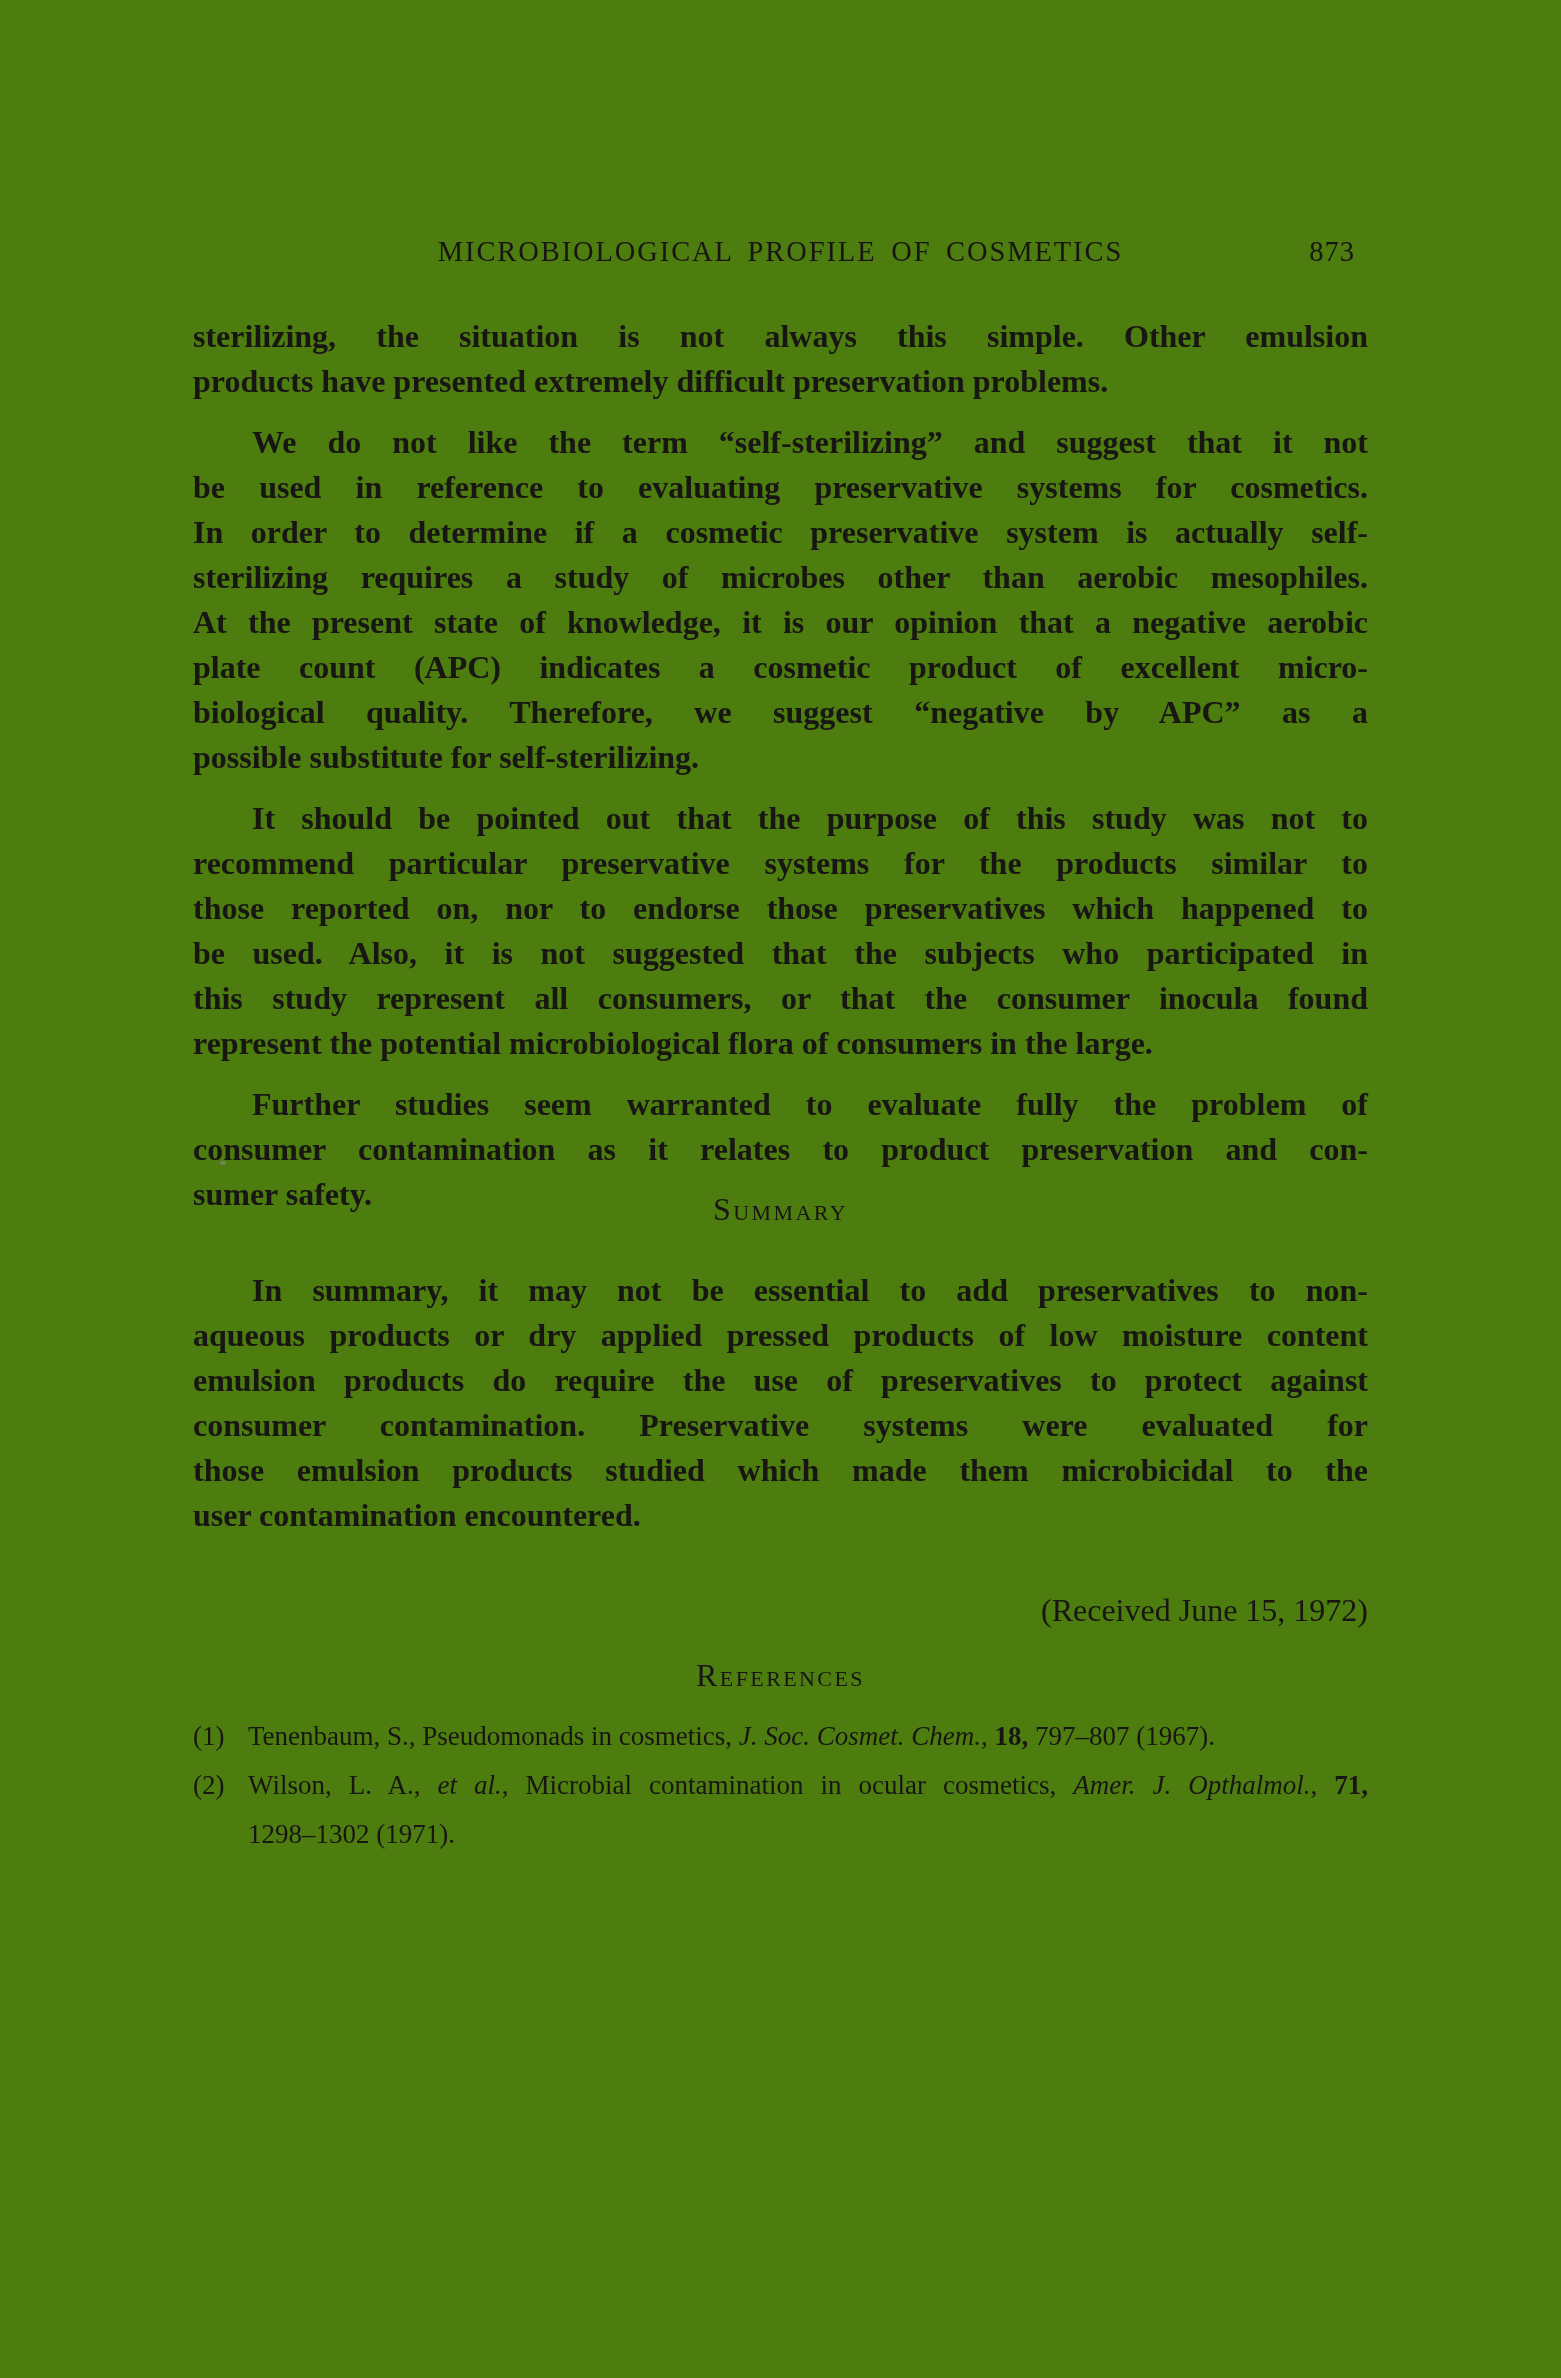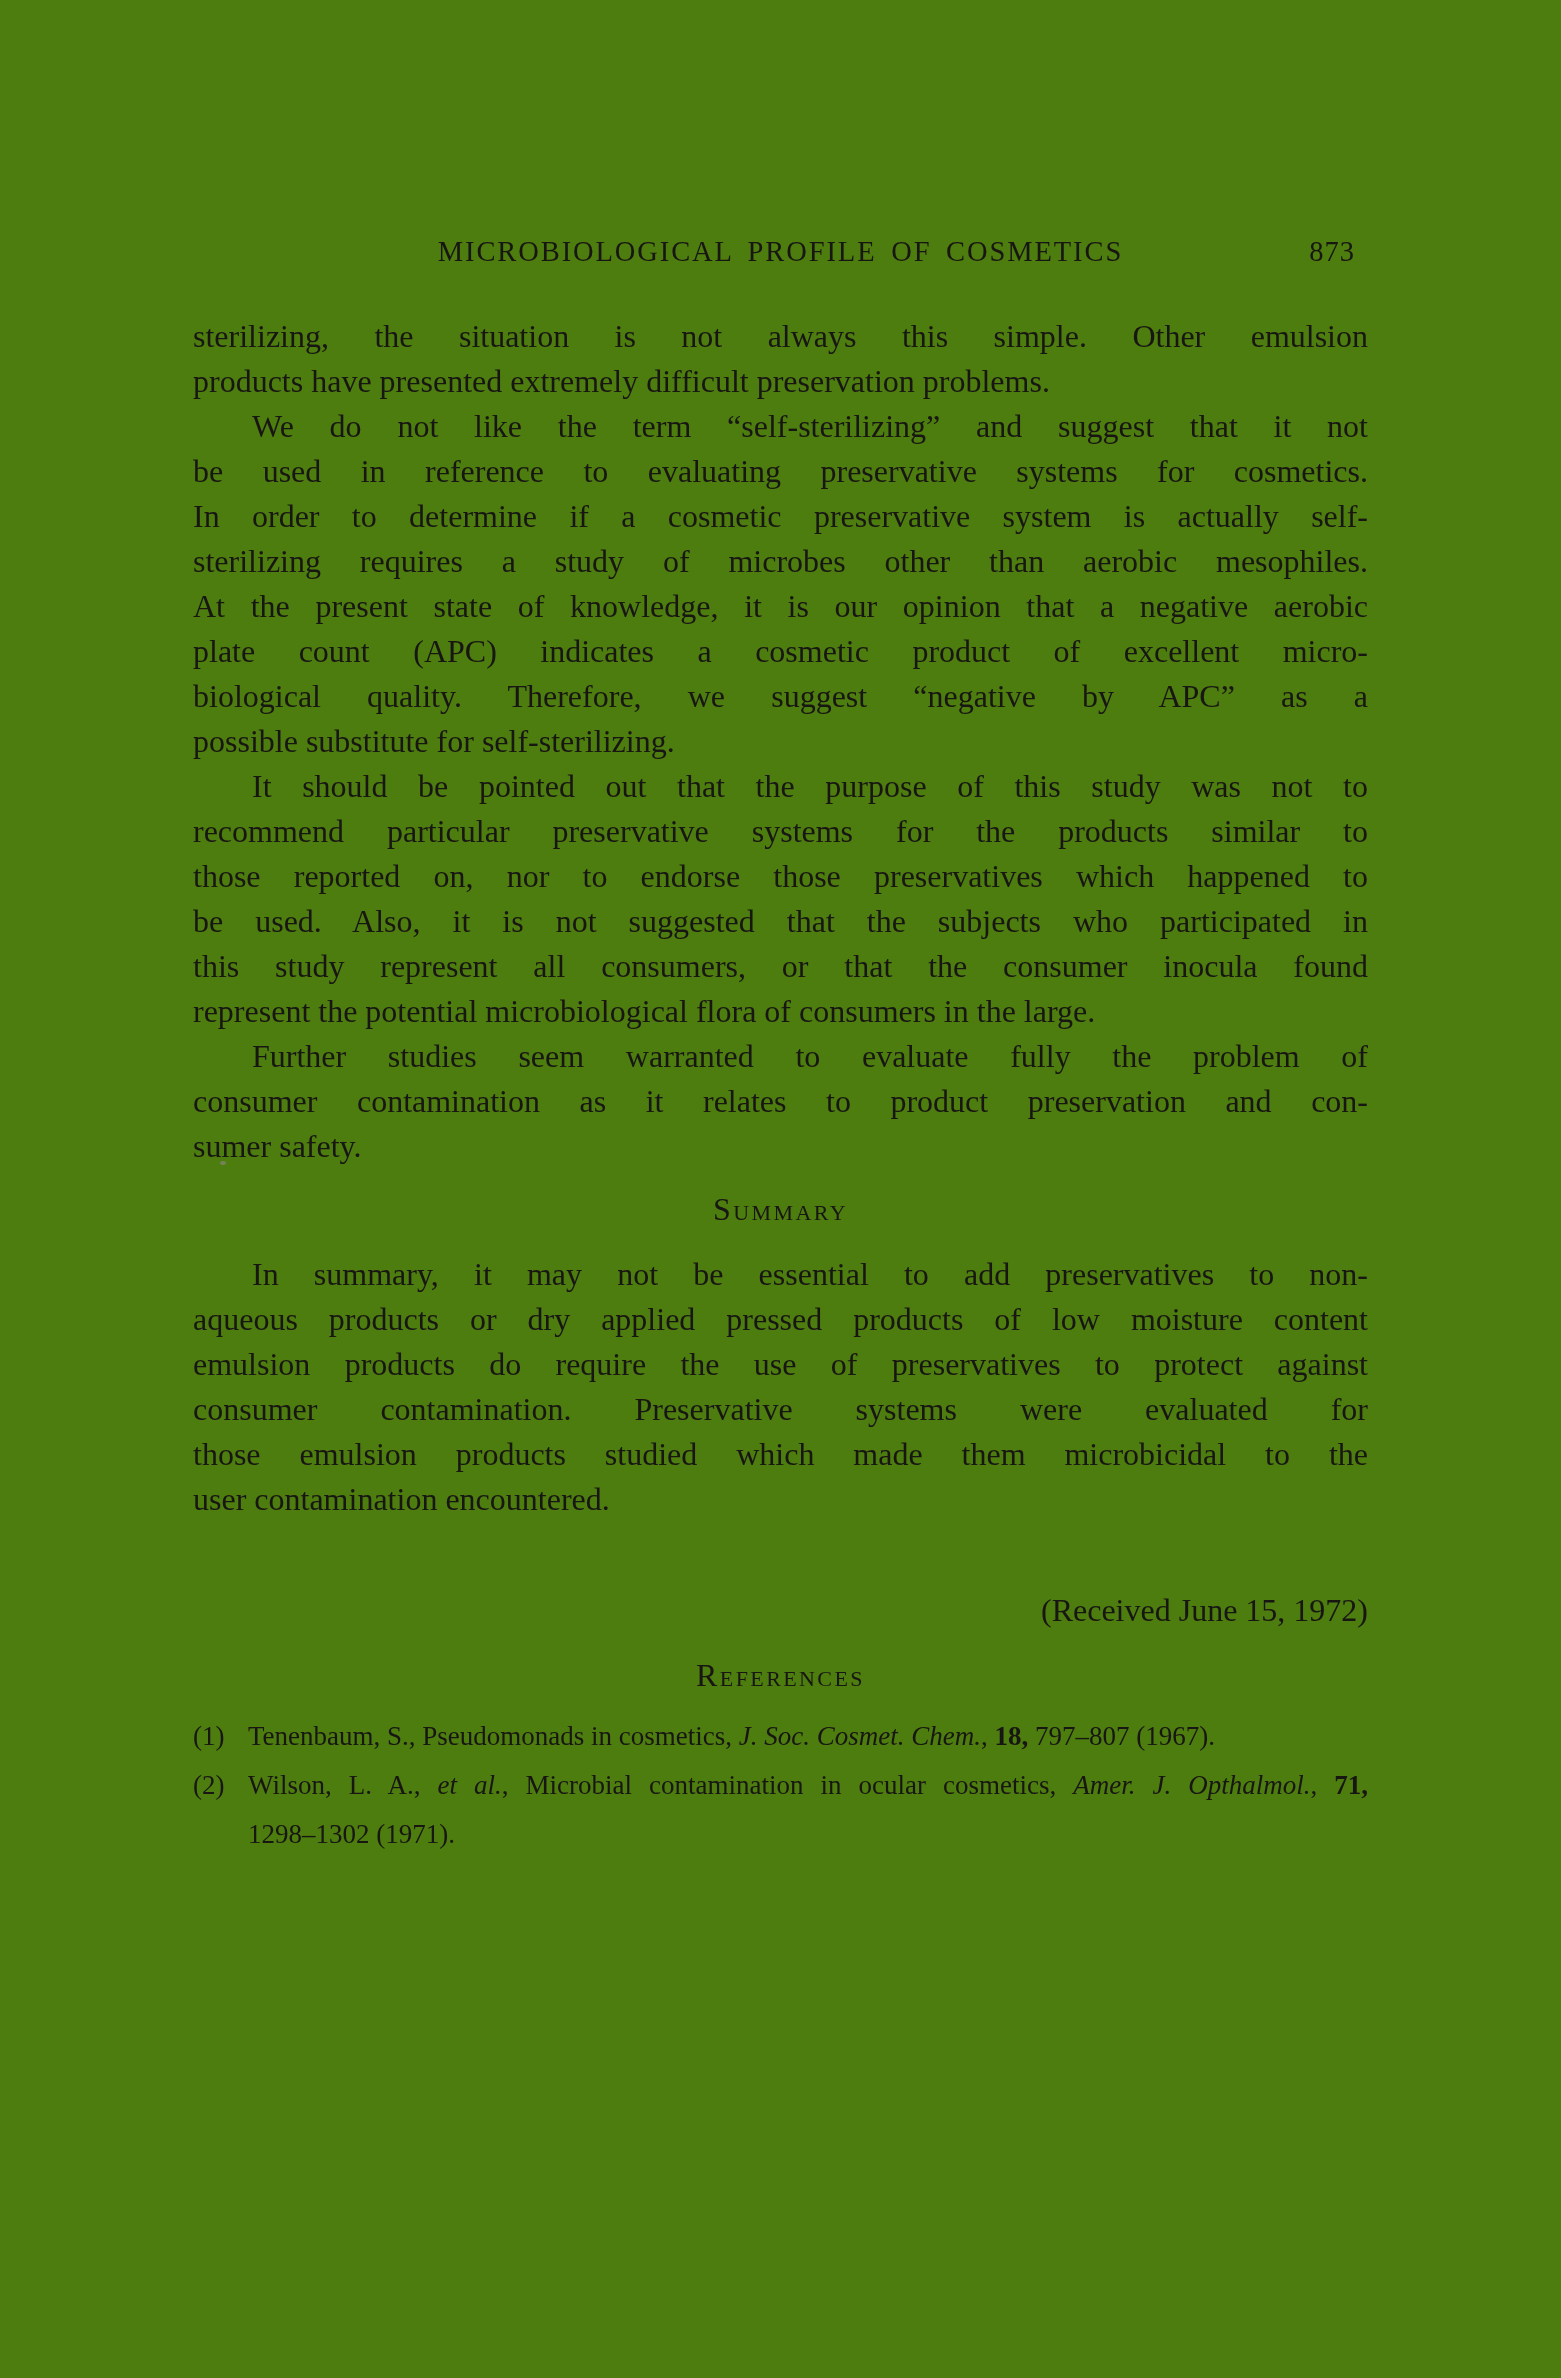--- a/index.html
+++ b/index.html
@@ -23,26 +23,26 @@
     letter-spacing: 1.9px;
     word-spacing: 5.7px;
     white-space: nowrap;
   }
   .page-num {
     position: absolute; right: 13px; top: 0;
     font-size: 28.5px; letter-spacing: 1px;
   }
 
   
-  .bodyblock { font-size: 32px; line-height: 45px; }
+  .bodyblock { font-size: 32px; line-height: 45px; font-weight: bold; }
   .b1 { top: 314px; }
   .sumblock { top: 1252px; }
   .line { text-align: justify; text-align-last: justify; white-space: normal; }
   .line.pend { text-align: left; text-align-last: left; }
-  .line.ind { text-indent: 59px; }
+  .line.ind { text-indent: 59px; margin-top: 16px; }
 
   
   .sec-head {
     position: absolute; left: 193px; width: 1175px;
     text-align: center;
     font-size: 32px;
     font-variant: small-caps;
     font-variant-caps: small-caps;
     letter-spacing: 2.4px;
   }

